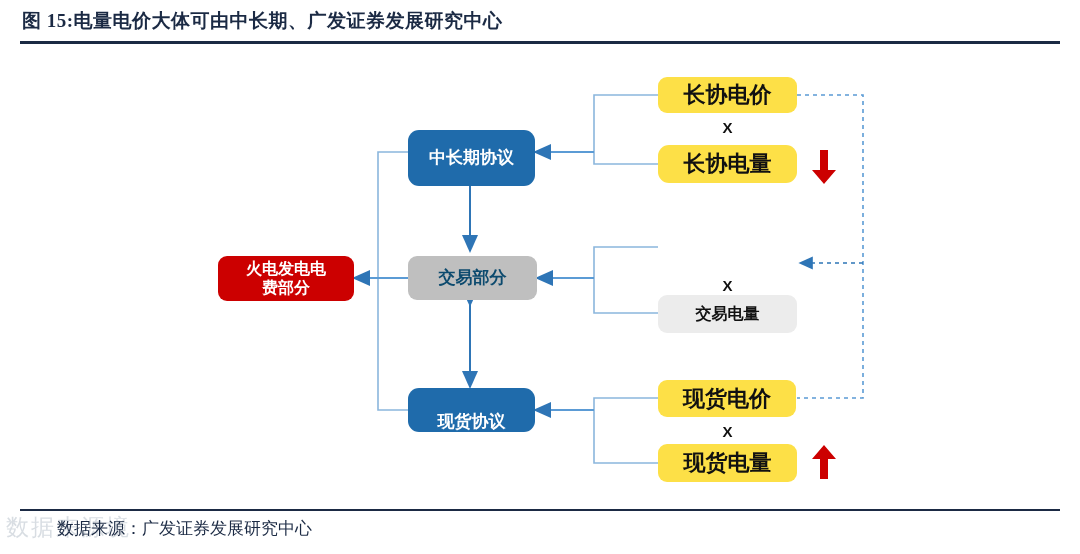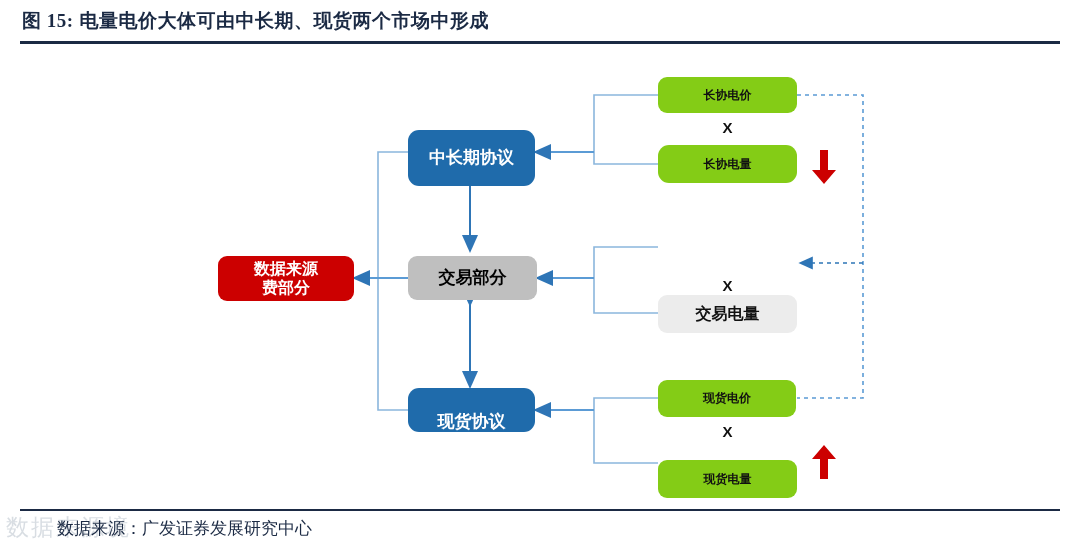--- a/index.html
+++ b/index.html
@@ -3,21 +3,21 @@
 <meta charset="utf-8">
 <style>
   html,body{margin:0;padding:0;background:#ffffff;}
   body{width:1080px;height:554px;position:relative;overflow:hidden;
        font-family:"Liberation Serif","DejaVu Serif",serif;}
 
   
   .fig-title{position:absolute;left:22px;top:8px;width:1040px;
              font-size:19px;font-weight:bold;color:#1b2a44;
              letter-spacing:.5px;white-space:nowrap;}
-  .fig-title .num{margin-right:6px;}
+  .fig-title .num{}
   .rule-top{position:absolute;left:20px;top:41px;width:1040px;height:3px;
             background:#1b2a44;}
   .rule-bottom{position:absolute;left:20px;top:509px;width:1040px;height:2px;
                background:#1b2a44;}
   .source{position:absolute;left:24px;top:517px;font-size:17px;color:#1b2a44;
           white-space:nowrap;margin-left:33px;}
   .watermark{position:absolute;left:6px;top:512px;font-size:23px;
              color:#b9c2cc;opacity:.55;letter-spacing:2px;white-space:nowrap;
              font-family:"DejaVu Sans",sans-serif;pointer-events:none;}
 
@@ -26,37 +26,37 @@
   #wires{position:absolute;left:0;top:0;width:1080px;height:460px;}
 
   
   .box{position:absolute;box-sizing:border-box;display:flex;
        align-items:center;justify-content:center;text-align:center;
        border-radius:9px;line-height:1.18;}
   .box span{display:block;}
 
   .b-dark{background:#1f6bab;color:#ffffff;font-size:17px;font-weight:bold;
           border-radius:11px;}
-  .b-light{background:#84cc16;color:#111111;font-size:12px;font-weight:bold;}
+  .b-light{background:#fde047;color:#111111;font-size:22px;font-weight:bold;}
   .b-gray{background:#ececec;color:#111111;font-size:16px;font-weight:bold;}
-  .b-mid-gray{background:#bfbfbf;color:#000000;font-size:17px;font-weight:bold;
+  .b-mid-gray{background:#bfbfbf;color:#0c4a6e;font-size:17px;font-weight:bold;
               border-radius:9px;}
   .b-red{background:#cc0000;color:#ffffff;font-size:16px;font-weight:bold;
          border-radius:9px;}
 
   .times{position:absolute;font-family:"Liberation Sans",sans-serif;
          font-size:15px;font-weight:bold;color:#111;text-align:center;}
 
   .redarrow{position:absolute;}
 </style>
 </head>
 <body>
 
 <div class="fig-title">
-  <span class="num">图 15:</span><span>电量电价大体可由中长期、现货两个市场中形成</span>
+  <span class="num">图 15:</span><span>电量电价大体可由中长期、广发证券发展研究中心</span>
 </div>
 <div class="rule-top"></div>
 
 <div id="canvas">
 
   <svg id="wires" viewBox="0 0 1080 460">
     <defs>
       <marker id="ahL" markerWidth="9" markerHeight="9" refX="8" refY="4.5" orient="auto">
         <path d="M9,4.5 L0,0.5 L0,8.5 Z" fill="#2e75b6"></path>
       </marker>
@@ -88,21 +88,21 @@
     <path d="M658,350 L594,350 L594,415 L658,415" fill="none" stroke="#8bb6dd" stroke-width="1.6"></path>
     <path d="M594,362 L535,362" fill="none" stroke="#5b9bd5" stroke-width="2" marker-end="url(#ahL)"></path>
 
     <path d="M797,47 L863,47 L863,350 L797,350" fill="none" stroke="#5b9bd5" stroke-width="1.6" stroke-dasharray="4 4"></path>
 
     <path d="M863,215 L800,215" fill="none" stroke="#2e75b6" stroke-width="1.6" stroke-dasharray="4 4" marker-end="url(#ahDash)"></path>
   </svg>
 
   <div class="box b-red" style="left:218px;top:208px;width:136px;height:45px;">
     <div>
-      <span>数据来源</span>
+      <span>火电发电电</span>
       <span>费部分</span>
     </div>
   </div>
 
   <div class="box b-dark" style="left:408px;top:82px;width:127px;height:56px;">
     <span>中长期协议</span>
   </div>
 
   <div class="box b-mid-gray" style="left:408px;top:208px;width:129px;height:44px;">
     <span>交易部分</span>
@@ -126,21 +126,21 @@
 
   <div class="times" style="left:658px;top:229px;width:139px;">X</div>
   <div class="box b-gray" style="left:658px;top:247px;width:139px;height:38px;">
     <span>交易电量</span>
   </div>
 
   <div class="box b-light" style="left:658px;top:332px;width:138px;height:37px;">
     <span>现货电价</span>
   </div>
   <div class="times" style="left:658px;top:375px;width:139px;">X</div>
-  <div class="box b-light" style="left:658px;top:396px;width:139px;height:38px;margin-top:16px;">
+  <div class="box b-light" style="left:658px;top:396px;width:139px;height:38px;">
     <span>现货电量</span>
   </div>
 
   <svg class="redarrow" style="left:808px;top:395px;" width="32" height="38" viewBox="0 0 32 38">
     <path d="M16,2 L28,16 L20,16 L20,36 L12,36 L12,16 L4,16 Z" fill="#cc0000"></path>
   </svg>
 
 </div>
 
 <div class="rule-bottom"></div>

